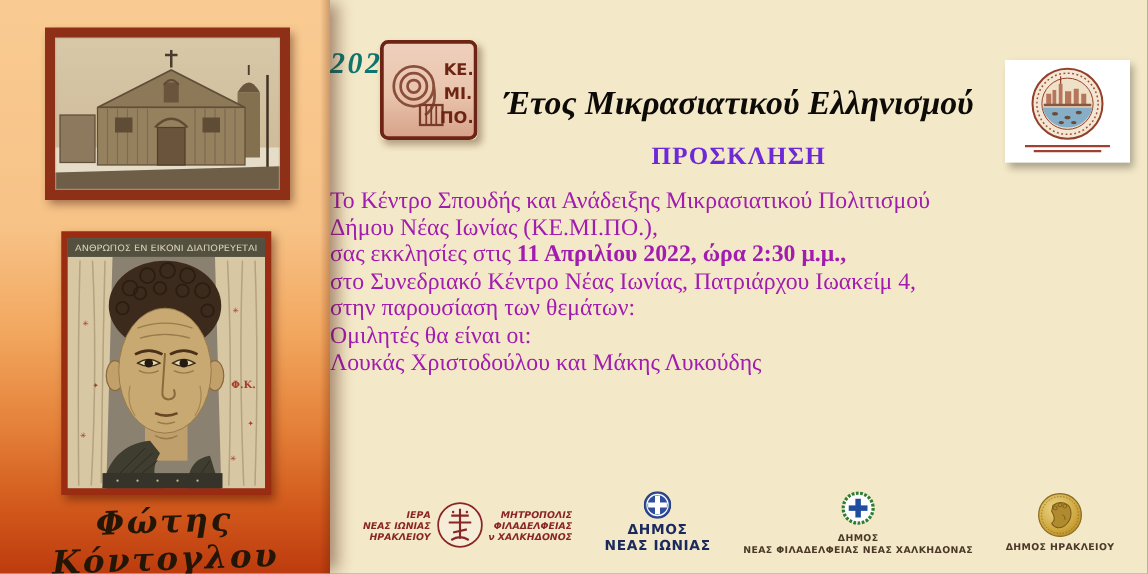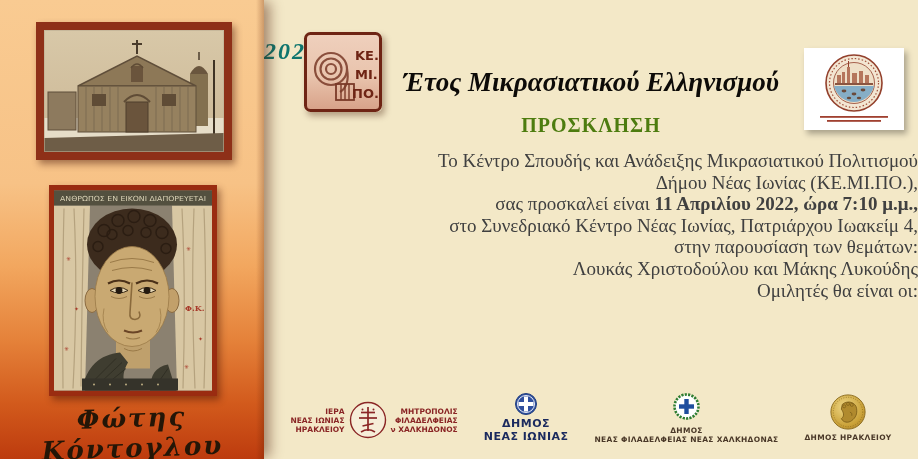--- a/index.html
+++ b/index.html
@@ -42,31 +42,31 @@
     box-shadow:3px 4px 6px rgba(60,20,0,.35);border-radius:5px;
   }
   .kemipo-logo svg{display:block;width:100%;height:100%;}
   .seal-box{
     position:absolute;right:14px;top:48px;width:100px;height:82px;background:#fff;
     box-shadow:3px 4px 6px rgba(0,0,0,.3);
   }
   .seal-box svg{display:block;width:100%;height:100%;}
   .year{ text-align:left;font-size:24px;font-weight:bold;font-style:italic;letter-spacing:2px;color:#0f766e;}
   .main-title{text-align:center;font-size:27px;font-weight:bold;font-style:italic;margin-top:2px;color:#0d0b08;}
-  .invitation{text-align:center;font-size:20px;font-weight:bold;letter-spacing:1px;margin-top:16px;color:#4d7c0f;}
-  .body-text{margin-top:13px;text-align:right;font-size:19px;line-height:21.6px;color:#404040;}
+  .invitation{text-align:center;font-size:20px;font-weight:bold;letter-spacing:1px;margin-top:16px;color:#6d28d9;}
+  .body-text{margin-top:13px;text-align:left;font-size:19px;line-height:21.6px;color:#a21caf;}
   .bold{font-weight:bold;}
   .num{margin-right:11px;}
   
   .footer{
     position:absolute;left:0;bottom:4px;width:100%;height:62px;
     display:flex;justify-content:center;align-items:flex-start;gap:26px;
     font-family:"DejaVu Sans", sans-serif;
   }
-  .metro{display:flex;align-items:center;gap:4px;margin-top:8px;}
+  .metro{display:flex;align-items:center;gap:4px;margin-top:8px;font-style:italic;}
   .metro-col{font-size:7.5px;font-weight:bold;color:#8a2525;line-height:9px;white-space:nowrap;text-align:right;}
   .metro-col.ra{text-align:right;}
   .muni{display:flex;flex-direction:column;align-items:center;}
   .muni-label{font-size:11px;font-weight:bold;color:#1b2a5e;line-height:13px;letter-spacing:.5px;text-align:center;white-space:nowrap;margin-top:2px;}
   .muni-label.small{font-size:7.5px;color:#4a3828;line-height:9px;letter-spacing:.3px;}
   .mt6{margin-top:6px;}
 </style>
 </head>
 <body>
 
@@ -262,25 +262,25 @@
       </svg>
     </div>
 
     <div class="year">2022</div>
     <div class="main-title">Έτος Μικρασιατικού Ελληνισμού</div>
     <div class="invitation">ΠΡΟΣΚΛΗΣΗ</div>
 
     <div class="body-text">
       <div class="line">Το Κέντρο Σπουδής και Ανάδειξης Μικρασιατικού Πολιτισμού</div>
       <div class="line">Δήμου Νέας Ιωνίας (ΚΕ.ΜΙ.ΠΟ.),</div>
-      <div class="line"><span>σας προσκαλεί είναι </span><span class="bold">11 Απριλίου 2022, ώρα 7:10 μ.μ.,</span></div>
+      <div class="line"><span>σας εκκλησίες στις </span><span class="bold">11 Απριλίου 2022, ώρα 2:30 μ.μ.,</span></div>
       <div class="line">στο Συνεδριακό Κέντρο Νέας Ιωνίας, Πατριάρχου Ιωακείμ 4,</div>
       <div class="line">στην παρουσίαση των θεμάτων:</div>
+      <div class="line">Ομιλητές θα είναι οι:</div>
       <div class="line">Λουκάς Χριστοδούλου και Μάκης Λυκούδης</div>
-      <div class="line">Ομιλητές θα είναι οι:</div>
     </div>
 
     <div class="footer">
 
       <div class="metro">
         <div class="metro-col ra">
           <div>ΙΕΡΑ</div>
           <div>ΝΕΑΣ ΙΩΝΙΑΣ</div>
           <div>ΗΡΑΚΛΕΙΟΥ</div>
         </div>

